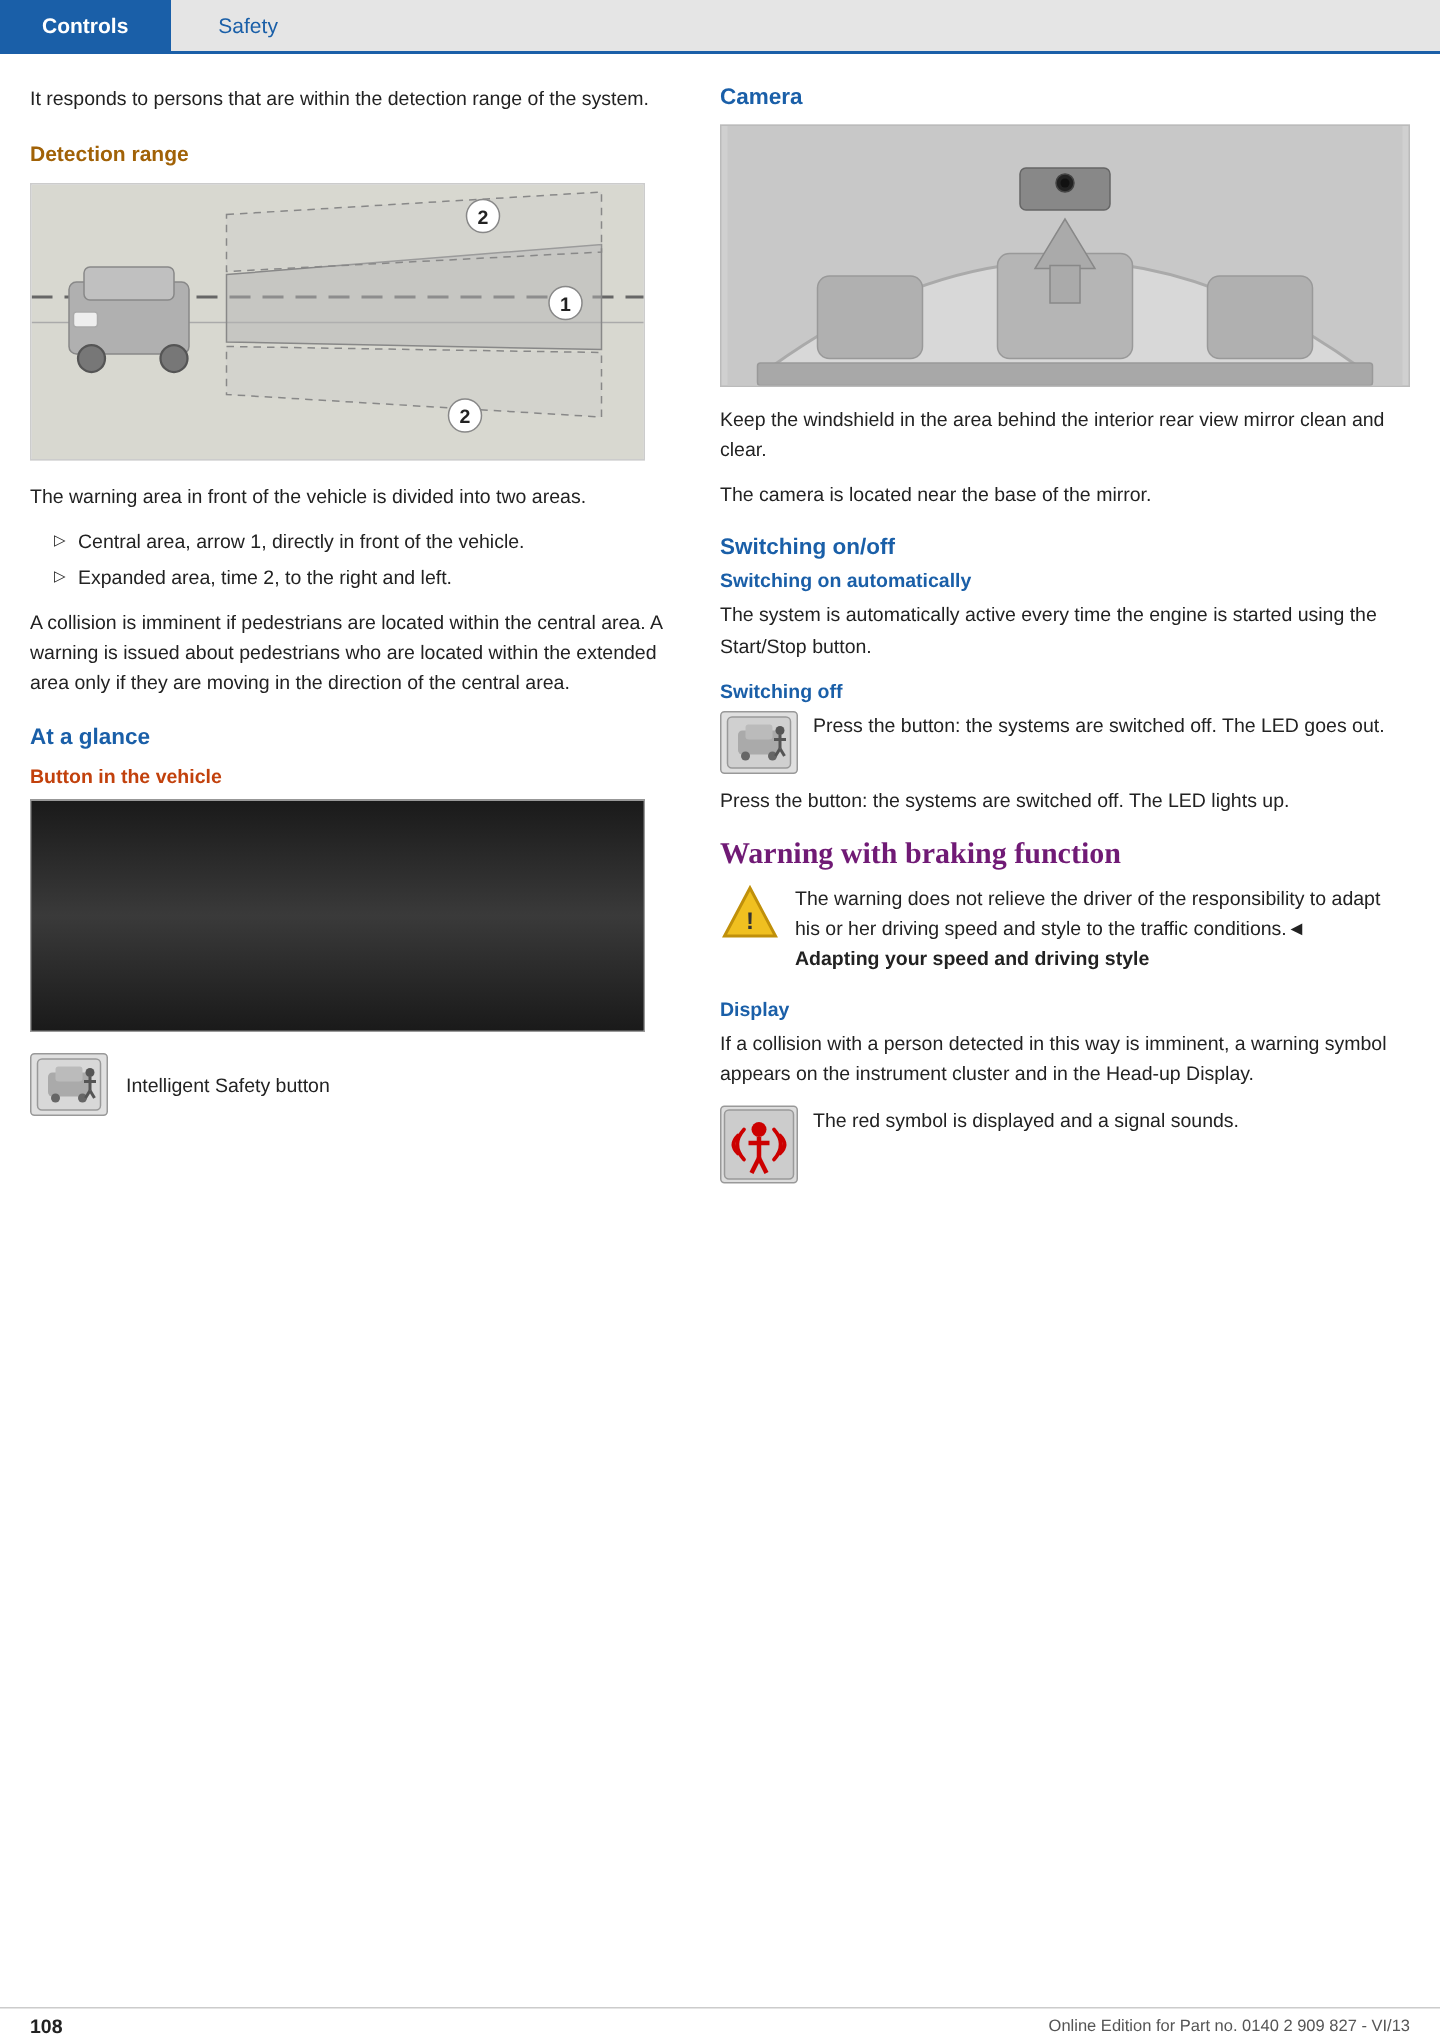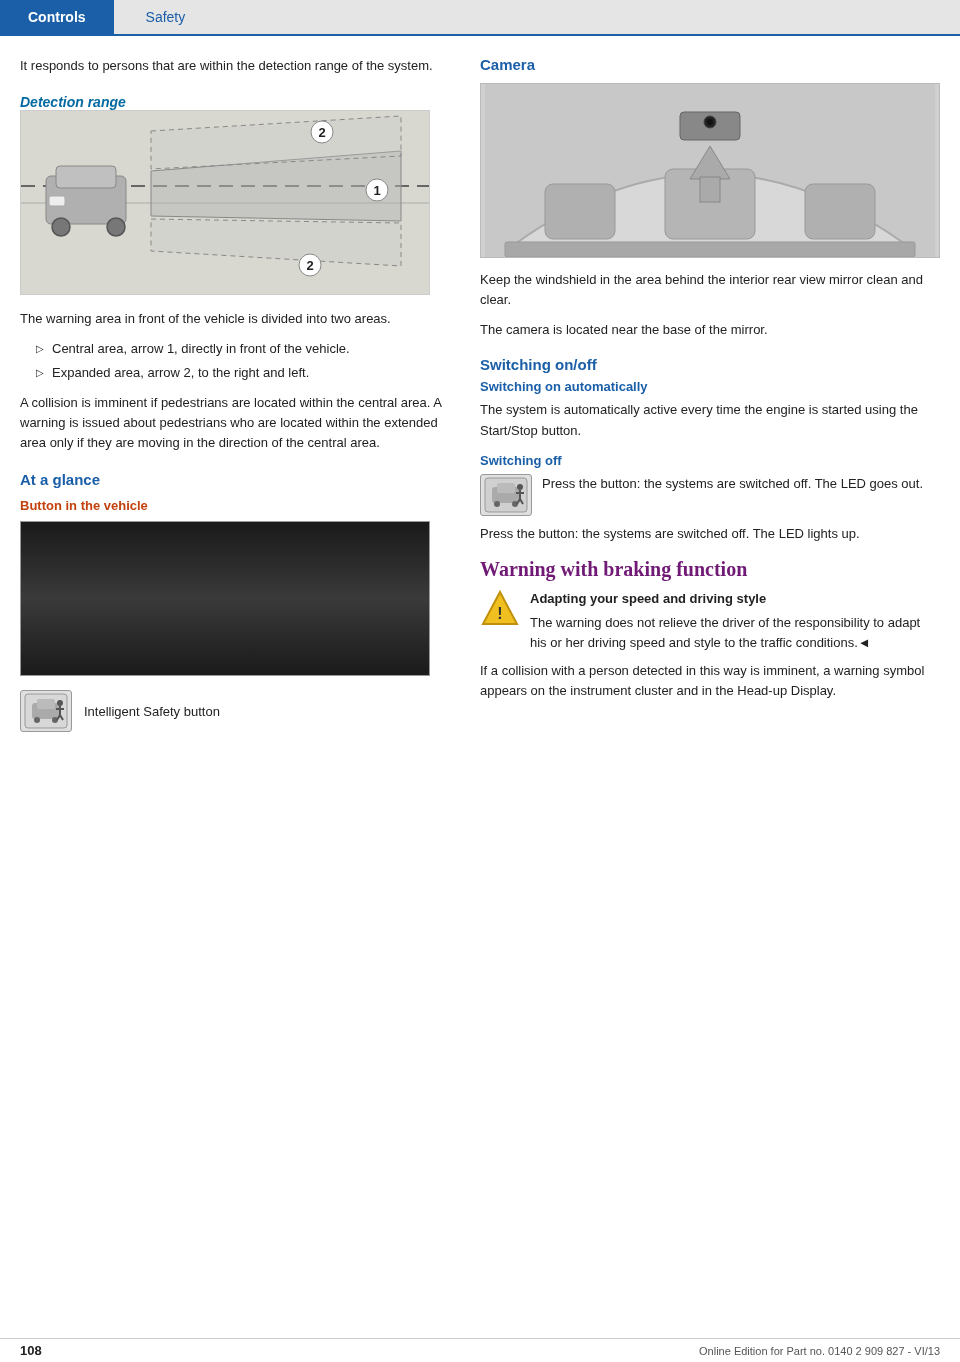--- a/index.html
+++ b/index.html
@@ -55,25 +55,24 @@
 
     
     .intro-text {
       font-size: 13px;
       line-height: 1.5;
       margin-bottom: 18px;
     }
 
     
     .section-heading {
-      color: #0369a1;
+      color: #a16207;
       font-size: 14px;
       font-weight: bold;
-      margin-bottom: 0;
-      font-style: italic;
+      margin-bottom: 12px;
     }
     .sub-heading {
       color: #c2410c;
       font-size: 13px;
       font-weight: bold;
       margin-bottom: 8px;
     }
 
     
     .detection-diagram {
@@ -347,21 +346,21 @@
 
         <rect x="278" y="143" width="22" height="22" rx="11" fill="white" stroke="#888" stroke-width="1"></rect>
         <text x="289" y="159" text-anchor="middle" font-size="13" font-weight="bold" fill="#222">2</text>
       </svg>
     </div>
 
     <p class="body-text">The warning area in front of the vehicle is divided into two areas.</p>
 
     <ul class="bullet-list">
       <li>Central area, arrow 1, directly in front of the vehicle.</li>
-      <li>Expanded area, arrow 2, to the right and left.</li>
+      <li>Expanded area, time 2, to the right and left.</li>
     </ul>
 
     <p class="body-text">A collision is imminent if pedestrians are located within the central area. A warning is issued about pedestrians who are located within the extended area only if they are moving in the direction of the central area.</p>
 
     <div class="at-glance-heading">At a glance</div>
     <div class="sub-heading">Button in the vehicle</div>
 
     <div class="button-image">
       <div style="position:absolute;top:0;left:0;width:100%;height:100%;background:linear-gradient(180deg,#1a1a1a 0%,#3a3a3a 50%,#1a1a1a 100%);"></div>
       <div class="button-panel">
@@ -467,27 +466,48 @@
 
     <div class="warning-heading">Warning with braking function</div>
     <div class="warning-row">
       <div class="warning-triangle">
         <svg width="40" height="40" viewBox="0 0 40 40" xmlns="http://www.w3.org/2000/svg">
           <polygon points="20,3 37,35 3,35" fill="#f0c020" stroke="#c0900a" stroke-width="2"></polygon>
           <text x="20" y="30" text-anchor="middle" font-size="16" font-weight="bold" fill="#333">!</text>
         </svg>
       </div>
       <div>
+        <p class="body-text" style="margin:0;">The warning does not relieve the driver of the responsibility to adapt his or her driving speed and style to the traffic conditions.◄</p>
         <p class="body-text" style="font-weight:bold;margin-bottom:4px;">Adapting your speed and driving style</p>
-        <p class="body-text" style="margin:0;">The warning does not relieve the driver of the responsibility to adapt his or her driving speed and style to the traffic conditions.◄</p>
       </div>
     </div>
 
+    <div class="display-heading">Display</div>
     <p class="body-text">If a collision with a person detected in this way is imminent, a warning symbol appears on the instrument cluster and in the Head-up Display.</p>
 
+    <div class="display-icon-row">
+      <div class="display-icon-box">
+        <svg width="48" height="48" viewBox="0 0 48 48" xmlns="http://www.w3.org/2000/svg">
+          <rect x="1" y="1" width="46" height="46" rx="3" fill="#ccc" stroke="#999" stroke-width="1"></rect>
+
+          <path d="M10,18 Q4,24 10,30" stroke="#c00" stroke-width="2.5" fill="none" stroke-linecap="round"></path>
+          <path d="M14,14 Q5,24 14,34" stroke="#c00" stroke-width="2.5" fill="none" stroke-linecap="round"></path>
+
+          <circle cx="24" cy="14" r="5" fill="#c00"></circle>
+          <line x1="24" y1="19" x2="24" y2="33" stroke="#c00" stroke-width="3"></line>
+          <line x1="17" y1="23" x2="31" y2="23" stroke="#c00" stroke-width="3"></line>
+          <line x1="24" y1="33" x2="19" y2="43" stroke="#c00" stroke-width="3"></line>
+          <line x1="24" y1="33" x2="29" y2="43" stroke="#c00" stroke-width="3"></line>
+
+          <path d="M38,18 Q44,24 38,30" stroke="#c00" stroke-width="2.5" fill="none" stroke-linecap="round"></path>
+          <path d="M34,14 Q43,24 34,34" stroke="#c00" stroke-width="2.5" fill="none" stroke-linecap="round"></path>
+        </svg>
+      </div>
+      <p class="body-text" style="margin:0;">The red symbol is displayed and a signal sounds.</p>
+    </div>
 
   </div>
 </div>
 
 <div class="page-footer">
   <span class="page-number">108</span>
   <span class="footer-text">Online Edition for Part no. 0140 2 909 827 - VI/13</span>
 </div>
 
 </body></html>

